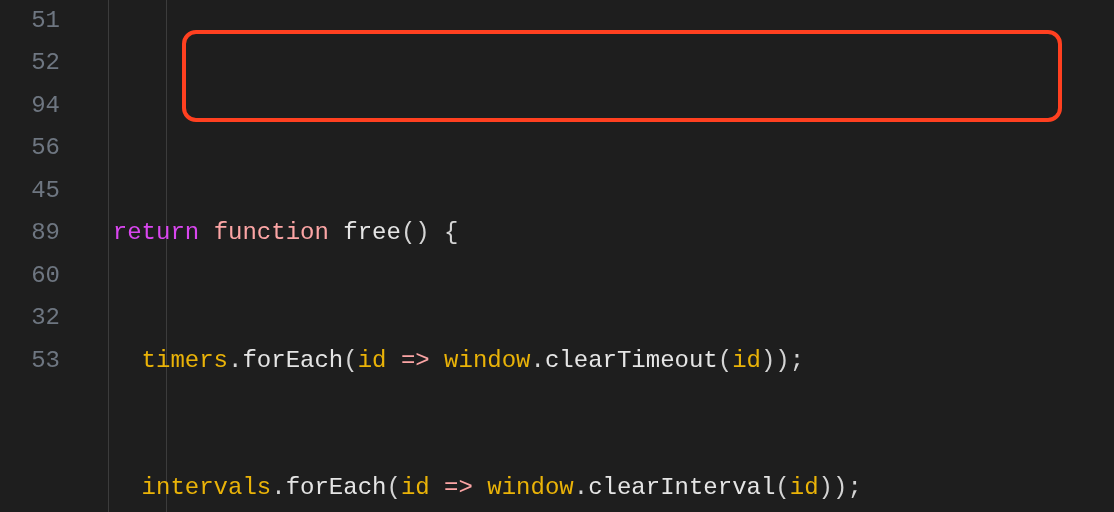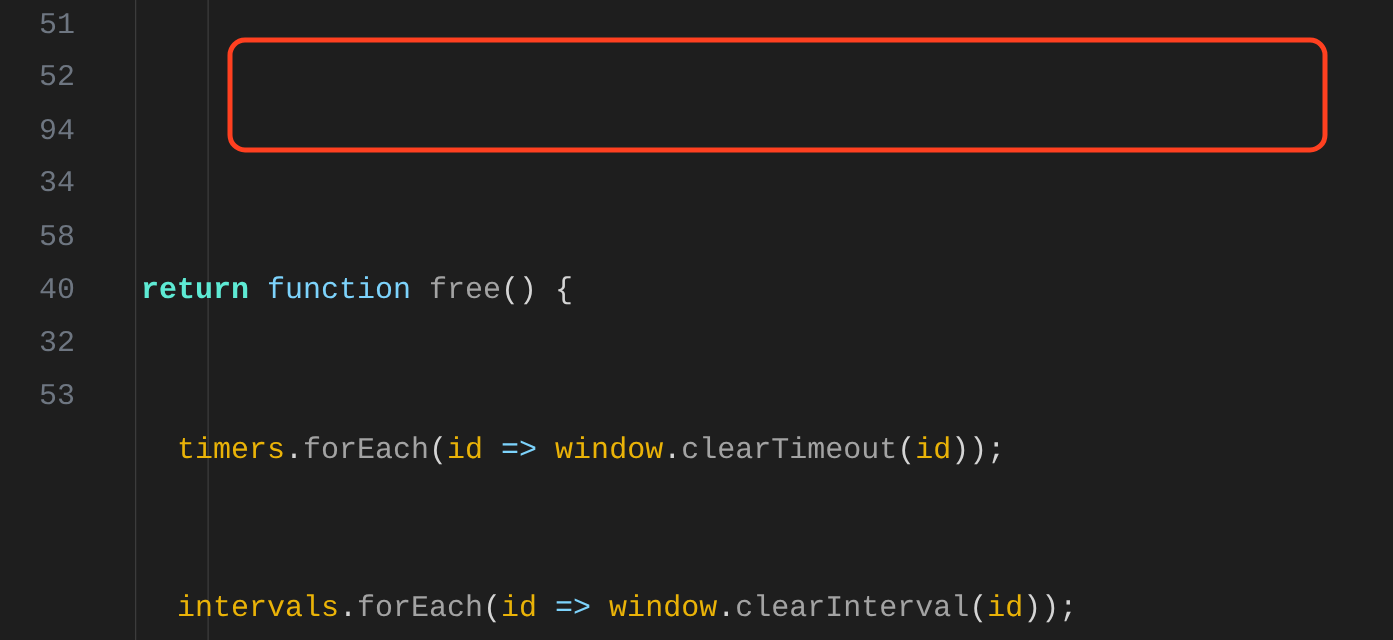--- a/index.html
+++ b/index.html
@@ -32,43 +32,44 @@
       width: 1px;
       background: #3c3c3c;
     }
     .code {
       position: relative;
       flex: 1;
       color: #d4d4d4;
       white-space: pre;
     }
     .line { display: block; position: relative; }
-    .tok-kw   { color: #5eead4; font-weight: bold; }  
-    .tok-fn   { color: #a3a3a3; }  
+    .tok-kw   { color: #d946ef; }  
+    .tok-fn   { color: #e5e5e5; }  
     .tok-var  { color: #eab308; }  
     .tok-op   { color: #d4d4d4; }  
-    .tok-arrow{ color: #7dd3fc; }
+    .tok-arrow{ color: #fca5a5; }
     .highlight-box {
       position: absolute;
       border: 4px solid #ff4020;
       border-radius: 14px;
       pointer-events: none;
     }
   </style>
 </head>
 <body>
 
 <div class="editor">
   <div class="gutter">
     <span class="ln">51</span>
     <span class="ln">52</span>
     <span class="ln">94</span>
-    <span class="ln">34</span>
-    <span class="ln">58</span>
-    <span class="ln">40</span>
+    <span class="ln">56</span>
+    <span class="ln">45</span>
+    <span class="ln">89</span>
+    <span class="ln">60</span>
     <span class="ln">32</span>
     <span class="ln">53</span>
   </div>
   <div class="code">
     <div class="vline" style="left:24px;"></div>
     <div class="vline" style="left:82px;"></div>
 
     <span class="line"><span>  </span><span class="tok-kw">return</span> <span class="tok-arrow">function</span> <span class="tok-fn">free</span><span class="tok-op">()</span><span class="tok-op"> {</span></span>
     <span class="line"><span>    </span><span class="tok-var">timers</span><span class="tok-op">.</span><span class="tok-fn">forEach</span><span class="tok-op">(</span><span class="tok-var">id</span><span class="tok-arrow"> =&gt; </span><span class="tok-var">window</span><span class="tok-op">.</span><span class="tok-fn">clearTimeout</span><span class="tok-op">(</span><span class="tok-var">id</span><span class="tok-op">));</span></span>
     <span class="line"><span>    </span><span class="tok-var">intervals</span><span class="tok-op">.</span><span class="tok-fn">forEach</span><span class="tok-op">(</span><span class="tok-var">id</span><span class="tok-arrow"> =&gt; </span><span class="tok-var">window</span><span class="tok-op">.</span><span class="tok-fn">clearInterval</span><span class="tok-op">(</span><span class="tok-var">id</span><span class="tok-op">));</span></span>

